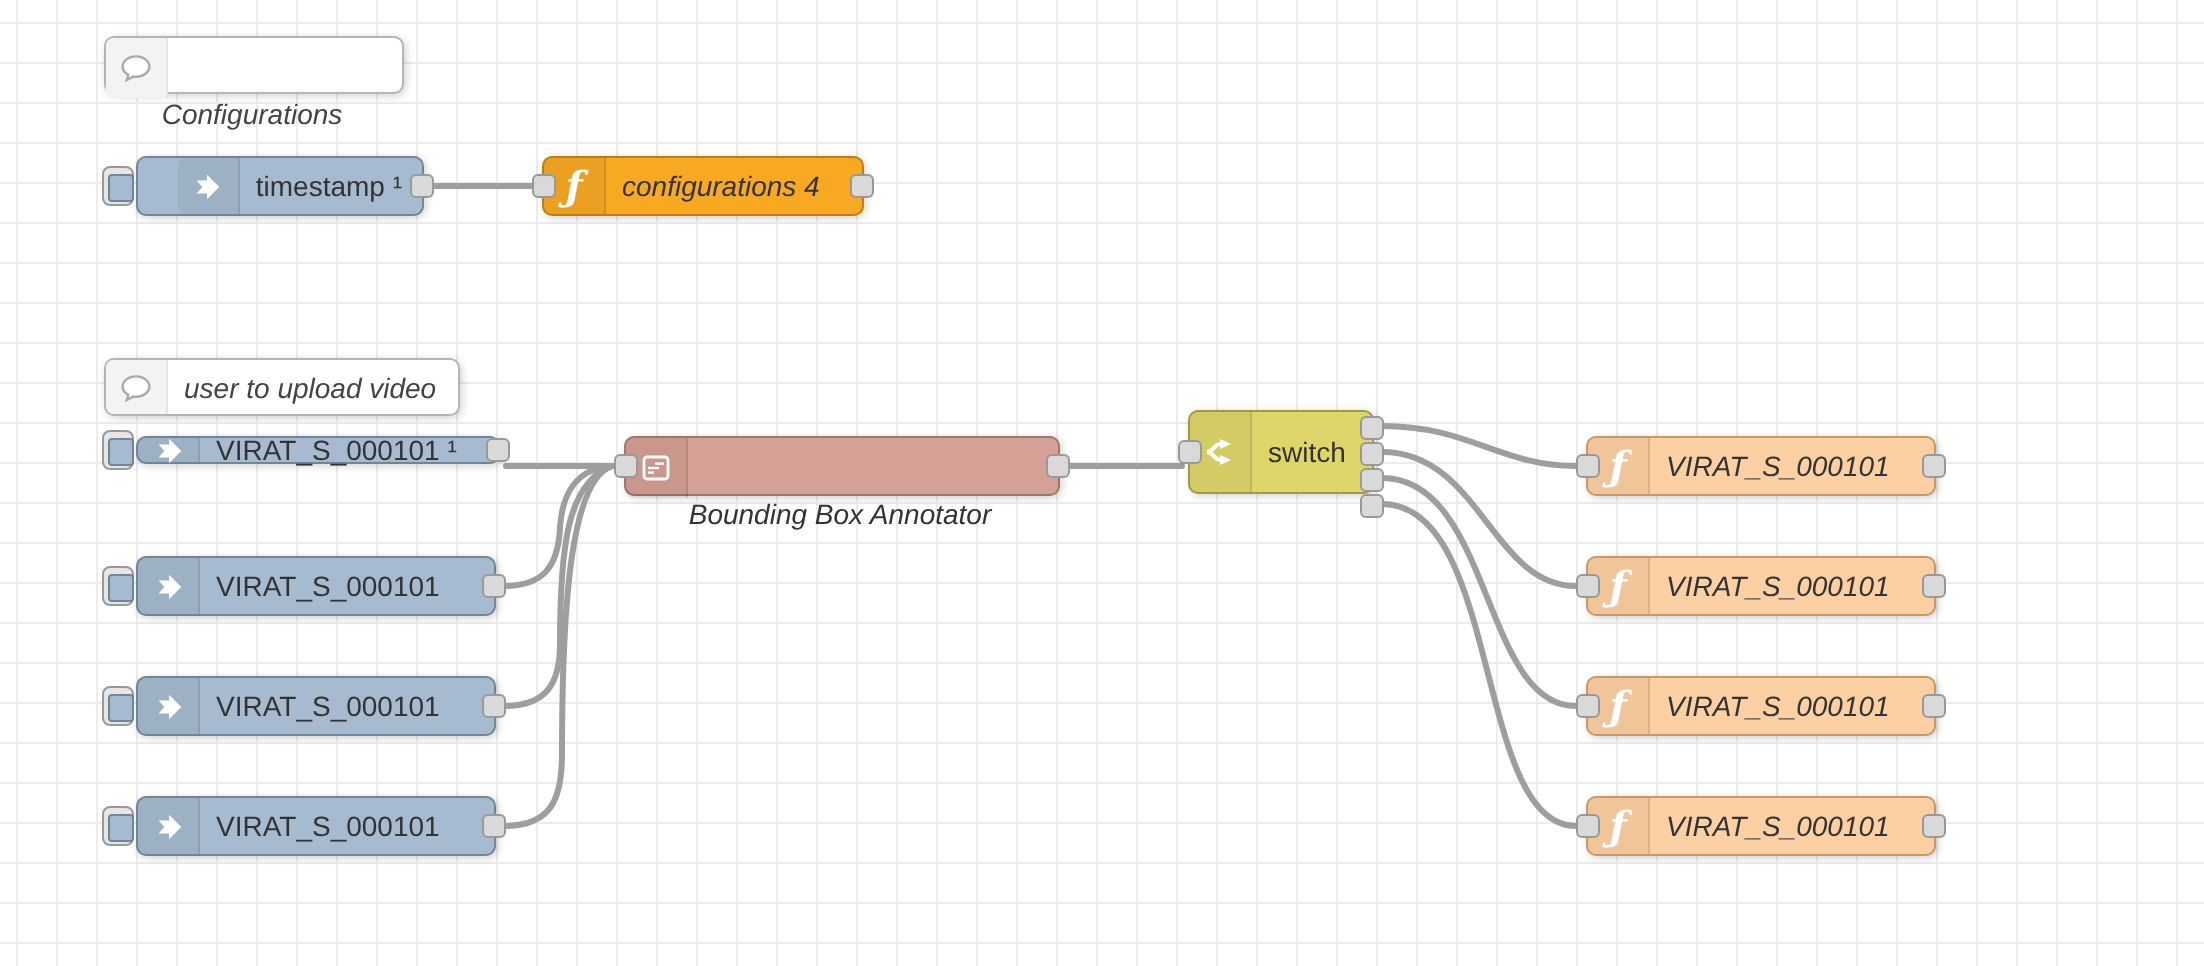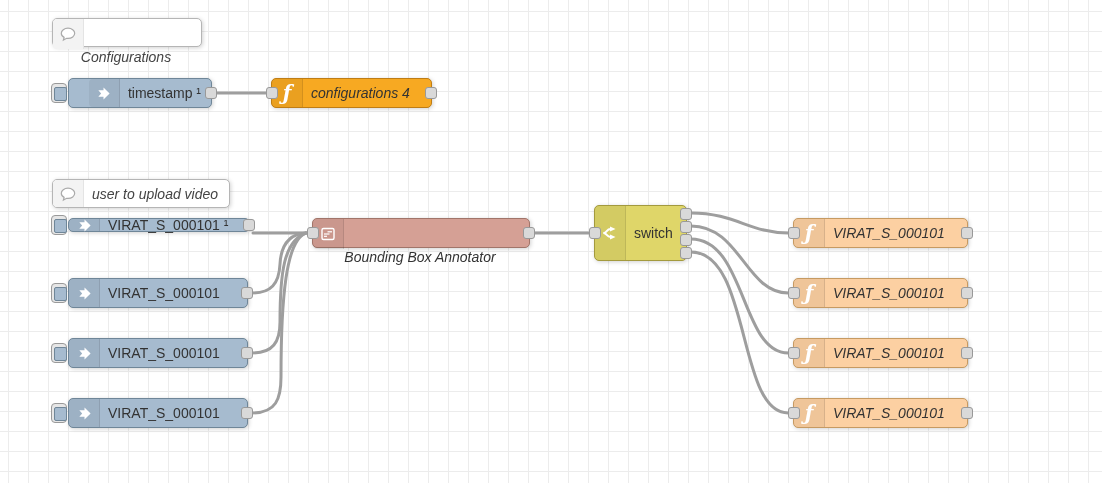--- a/index.html
+++ b/index.html
@@ -192,21 +192,21 @@
         <path d="M7.5,5.8 H12" stroke="#fff" stroke-width="1.2"></path>
         <path d="M4,8 H9.5" stroke="#fff" stroke-width="1.2"></path>
         <path d="M4,10.3 H7" stroke="#fff" stroke-width="1.2"></path>
       </svg>
     </span>
     <span class="node-label italic">Bounding Box Annotator</span>
     <span class="port port-in"></span>
     <span class="port port-out"></span>
   </div>
 
-  <div class="node switch" style="left:594px;top:205px;width:93px;height:56px;">
+  <div class="node switch" style="left:594px;top:205px;width:93px;height:42px;">
     <span class="icon-area">
       <svg width="16" height="16" viewBox="0 0 16 16">
         <path d="M1.5,8 C5,8 4.5,4 8.5,4" stroke="#fff" stroke-width="2" fill="none"></path>
         <path d="M1.5,8 C5,8 4.5,12 8.5,12" stroke="#fff" stroke-width="2" fill="none"></path>
         <path d="M8,1.5 L13.5,4 L8,6.5 Z" fill="#fff"></path>
         <path d="M8,9.5 L13.5,12 L8,14.5 Z" fill="#fff"></path>
       </svg>
     </span>
     <span class="node-label">switch</span>
     <span class="port port-in"></span>

